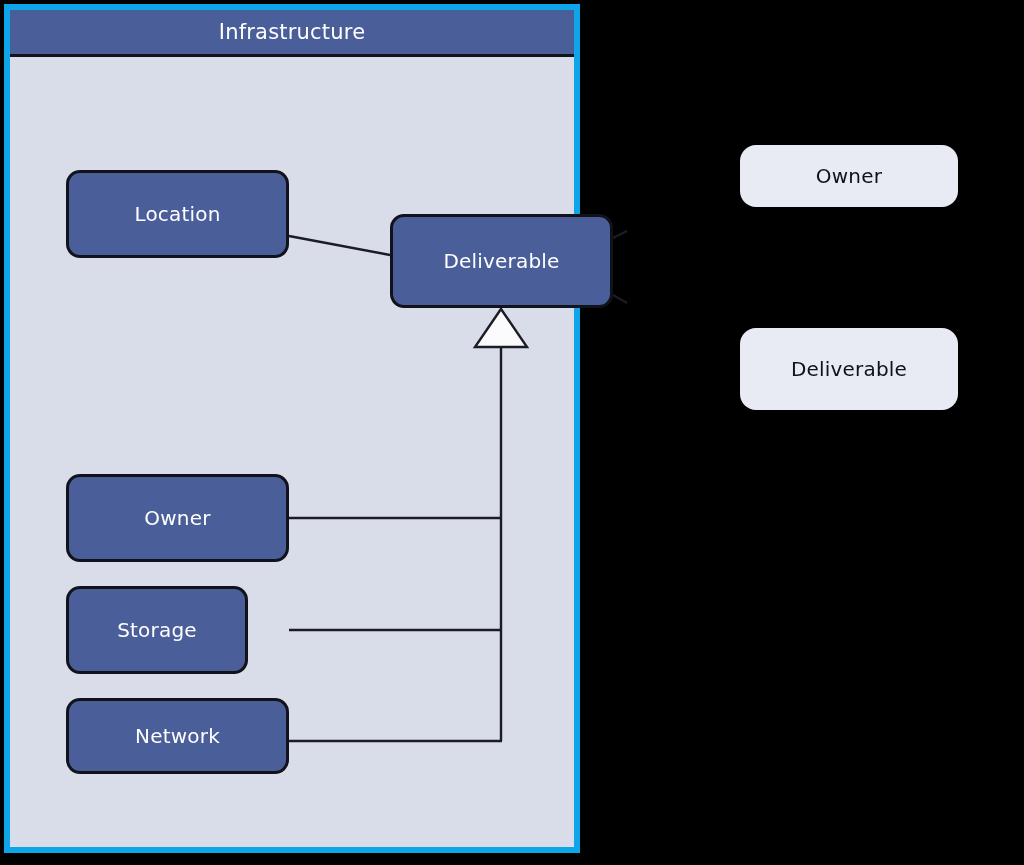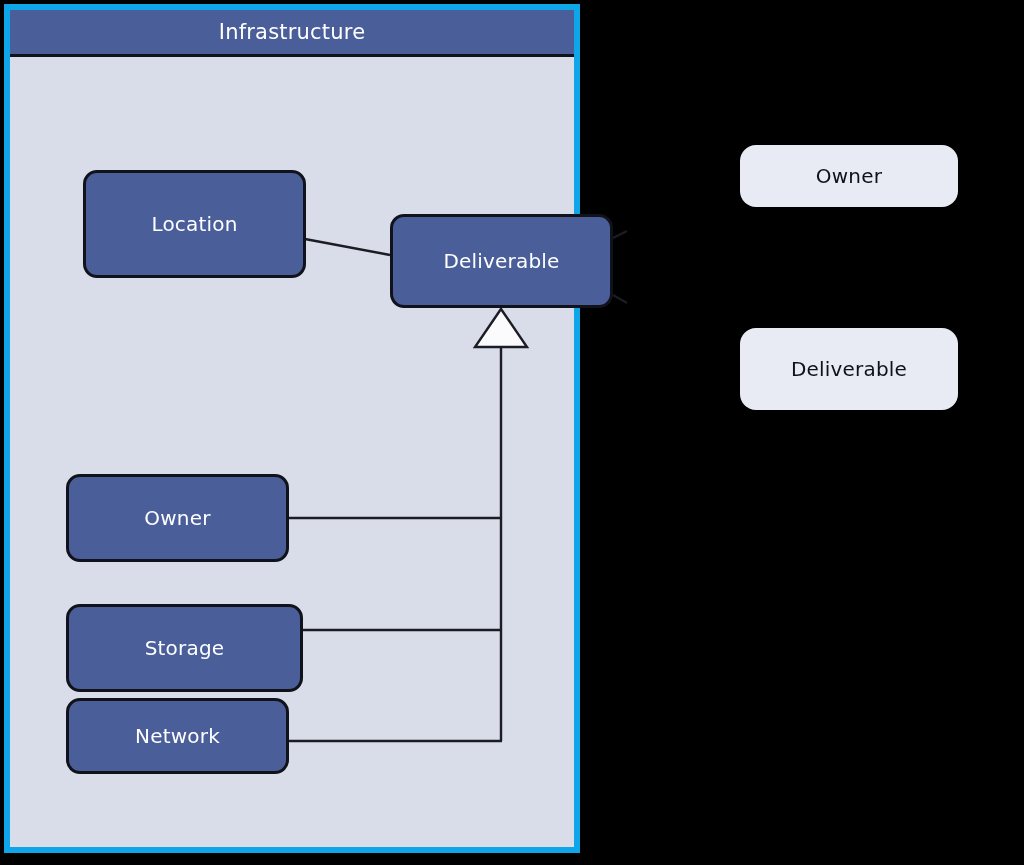--- a/index.html
+++ b/index.html
@@ -130,33 +130,33 @@
     <line class="edge-line" x1="289" y1="236" x2="390" y2="255"></line>
     <line class="edge-line" x1="613" y1="238" x2="627" y2="231"></line>
     <line class="edge-line" x1="613" y1="295" x2="627" y2="303"></line>
     <line class="edge-line" x1="501" y1="346" x2="501" y2="741"></line>
     <line class="edge-line" x1="289" y1="518" x2="502" y2="518"></line>
     <line class="edge-line" x1="289" y1="630" x2="502" y2="630"></line>
     <line class="edge-line" x1="289" y1="741" x2="502" y2="741"></line>
     <polygon class="inherit-triangle" points="501,309 527,347 475,347"></polygon>
   </svg>
 
-  <div class="node-box" style="left:66px; top:170px; width:223px; height:108px;margin-left:17px;">
+  <div class="node-box" style="left:66px; top:170px; width:223px; height:88px;">
     <span class="node-label">Location</span>
   </div>
 
   <div class="node-box" style="left:390px; top:214px; width:223px; height:94px;">
     <span class="node-label">Deliverable</span>
   </div>
 
   <div class="node-box" style="left:66px; top:474px; width:223px; height:88px;">
     <span class="node-label">Owner</span>
   </div>
 
-  <div class="node-box" style="left:66px; top:604px; width:237px; height:88px;">
+  <div class="node-box" style="left:66px; top:586px; width:182px; height:88px;">
     <span class="node-label">Storage</span>
   </div>
 
   <div class="node-box" style="left:66px; top:698px; width:223px; height:76px;">
     <span class="node-label">Network</span>
   </div>
 
   <div class="chip-box" style="left:740px; top:145px; width:218px; height:62px;">
     <span class="chip-label">Owner</span>
   </div>

